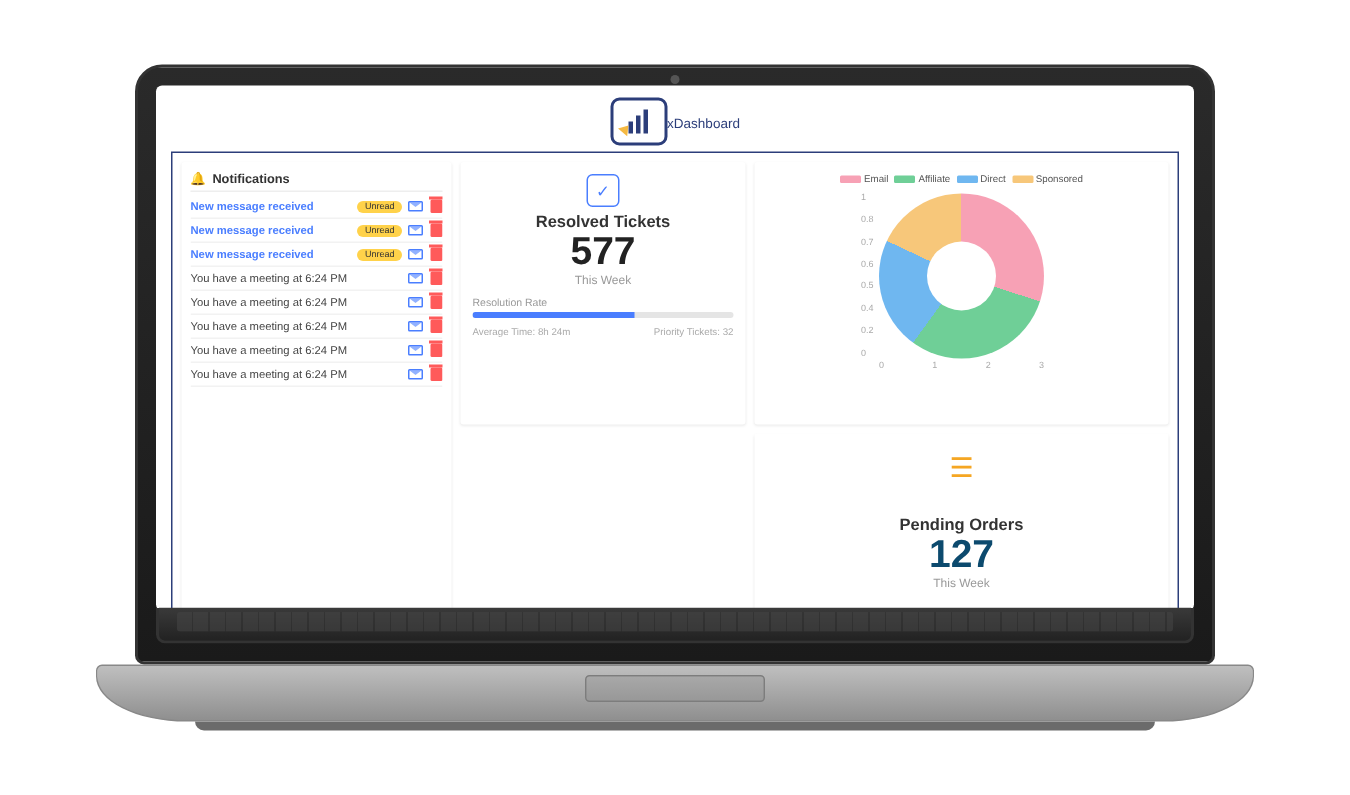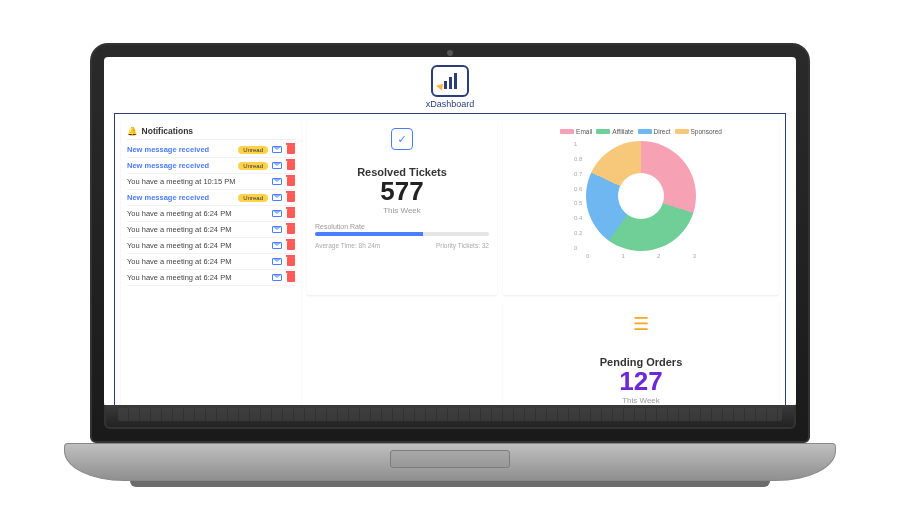--- a/index.html
+++ b/index.html
@@ -1,34 +1,34 @@
 <!DOCTYPE html>
 <html><head>
 <meta charset="utf-8">
 <style>
 *{box-sizing:border-box;margin:0;padding:0;font-family:Arial,Helvetica,sans-serif}
 body{background:#fff;width:900px;height:530px;overflow:hidden;position:relative}
 .laptop{position:absolute;left:50%;top:50%;transform:translate(-50%,-50%);width:720px}
 .lid{background:linear-gradient(180deg,#2a2a2a,#1a1a1a);border-radius:18px 18px 6px 6px;padding:12px 12px 12px 12px;border:2px solid #333;position:relative}
 .lid::before{content:"";position:absolute;top:5px;left:50%;transform:translateX(-50%);width:6px;height:6px;background:#555;border-radius:50%}
 .screen{background:#fff;border-radius:4px;height:350px;padding:8px 10px 4px 10px;overflow:hidden;display:flex;flex-direction:column;align-items:center}
-.logo-area{display:flex;flex-direction:column;align-items:center;margin-bottom:4px}
+.logo-area{display:flex;flex-direction:row;align-items:center;margin-bottom:4px}
 .logo-box{width:38px;height:32px;border:2.5px solid #2c3e7a;border-radius:6px;display:flex;align-items:center;justify-content:center;position:relative}
 .logo-bars{display:flex;align-items:flex-end;gap:2px}
 .logo-bars span{width:3px;background:#2c3e7a;display:block}
 .logo-bars span:nth-child(1){height:8px}
 .logo-bars span:nth-child(2){height:12px}
 .logo-bars span:nth-child(3){height:16px}
 .logo-arrow{position:absolute;left:4px;bottom:6px;width:0;height:0;border-left:4px solid transparent;border-right:4px solid transparent;border-bottom:6px solid #f5b942;transform:rotate(40deg)}
 .logo-text{font-size:9px;color:#2c3e7a;margin-top:2px;font-weight:500}
 .dash{border:1px solid #2c3e7a;width:100%;flex:1;display:grid;grid-template-columns:180px 190px 1fr;grid-template-rows:175px 1fr;gap:6px;padding:6px;font-size:8px;color:#555}
 .card{background:#fff;border-radius:2px;box-shadow:0 1px 2px rgba(0,0,0,.08);padding:8px;display:flex;flex-direction:column}
 .c1{align-items:center;text-align:center}
 .tick-ico{width:22px;height:22px;border:1.5px solid #4a7eff;border-radius:4px;display:flex;align-items:center;justify-content:center;color:#4a7eff;font-size:11px}
-.c1 h3{font-size:11px;font-weight:700;color:#333;margin-top:16px}
+.c1 h3{font-size:11px;font-weight:700;color:#333;margin-top:4px}
 .big{font-size:26px;font-weight:800;color:#222;line-height:1}
 .sub{font-size:8px;color:#999;margin:2px 0 8px}
 .pbar-lbl{font-size:7px;color:#999;align-self:flex-start;width:100%;text-align:left;margin-bottom:2px}
 .pbar{width:100%;height:4px;background:#e5e5e5;border-radius:2px;overflow:hidden}
 .pbar>div{height:100%;background:#4a7eff}
 .meta-row{display:flex;justify-content:space-between;width:100%;font-size:6.5px;color:#aaa;margin-top:6px}
 .c2{align-items:center}
 .legend{display:flex;flex-wrap:wrap;gap:4px;justify-content:center;font-size:6.5px;margin-bottom:2px}
 .lg{display:flex;align-items:center;gap:2px}
 .lg i{width:14px;height:5px;display:inline-block;border-radius:1px}
@@ -43,21 +43,21 @@
 .nrow{display:flex;align-items:center;justify-content:space-between;border-bottom:1px solid #f2f2f2;padding:3px 0;font-size:7.5px}
 .nrow .txt{flex:1;color:#444}
 .nrow.unread .txt{color:#4a7eff;font-weight:600}
 .badge{background:#ffd24a;color:#333;font-size:6px;padding:1px 5px;border-radius:7px;margin-right:4px}
 .nico{display:flex;gap:5px;align-items:center}
 .env{width:10px;height:7px;border:1px solid #4a7eff;border-radius:1px;position:relative}
 .env::after{content:"";position:absolute;top:0;left:0;right:0;border-left:4.5px solid transparent;border-right:4.5px solid transparent;border-top:3.5px solid #4a7eff;opacity:.6}
 .trash{width:8px;height:9px;background:#ff5a5a;border-radius:1px;position:relative}
 .trash::before{content:"";position:absolute;top:-2px;left:-1px;right:-1px;height:1.5px;background:#ff5a5a}
 .c5{align-items:center;text-align:center;padding-top:12px}
-.c5 .big{color:#6d28d9}
+.c5 .big{color:#0c4a6e}
 .pend-ico{width:24px;height:22px;color:#f5a623;font-size:18px}
 .base{height:24px;background:linear-gradient(180deg,#3a3a3a,#222);border-radius:0 0 6px 6px;margin-top:-2px;position:relative;border:2px solid #333;border-top:none}
 .keys{position:absolute;top:3px;left:12px;right:12px;bottom:6px;background:repeating-linear-gradient(90deg,#444 0 10px,#333 10px 11px),repeating-linear-gradient(0deg,#444 0 4px,#333 4px 5px);opacity:.6;border-radius:2px}
 .deck{height:38px;background:linear-gradient(180deg,#bfbfbf,#8f8f8f);border-radius:4px 4px 60px 60px/4px 4px 30px 30px;position:relative;border:1px solid #888;margin:0 -26px}
 .trackpad{position:absolute;top:6px;left:50%;transform:translateX(-50%);width:120px;height:18px;background:linear-gradient(180deg,#a8a8a8,#989898);border:1px solid #7d7d7d;border-radius:3px}
 .foot{height:6px;background:#6b6b6b;border-radius:0 0 40px 40px;margin:0 40px}
 </style>
 </head>
 <body>
 
@@ -145,27 +145,20 @@
                 <span class="txt">New message received</span>
                 <span class="badge">Unread</span>
                 <span class="nico">
                   <span class="env"></span>
                   <span class="trash"></span>
                 </span>
               </div>
               <div class="nrow unread">
                 <span class="txt">New message received</span>
                 <span class="badge">Unread</span>
-                <span class="nico">
-                  <span class="env"></span>
-                  <span class="trash"></span>
-                </span>
-              </div>
-              <div class="nrow">
-                <span class="txt">You have a meeting at 10:15 PM</span>
                 <span class="nico">
                   <span class="env"></span>
                   <span class="trash"></span>
                 </span>
               </div>
               <div class="nrow unread">
                 <span class="txt">New message received</span>
                 <span class="badge">Unread</span>
                 <span class="nico">
                   <span class="env"></span>

